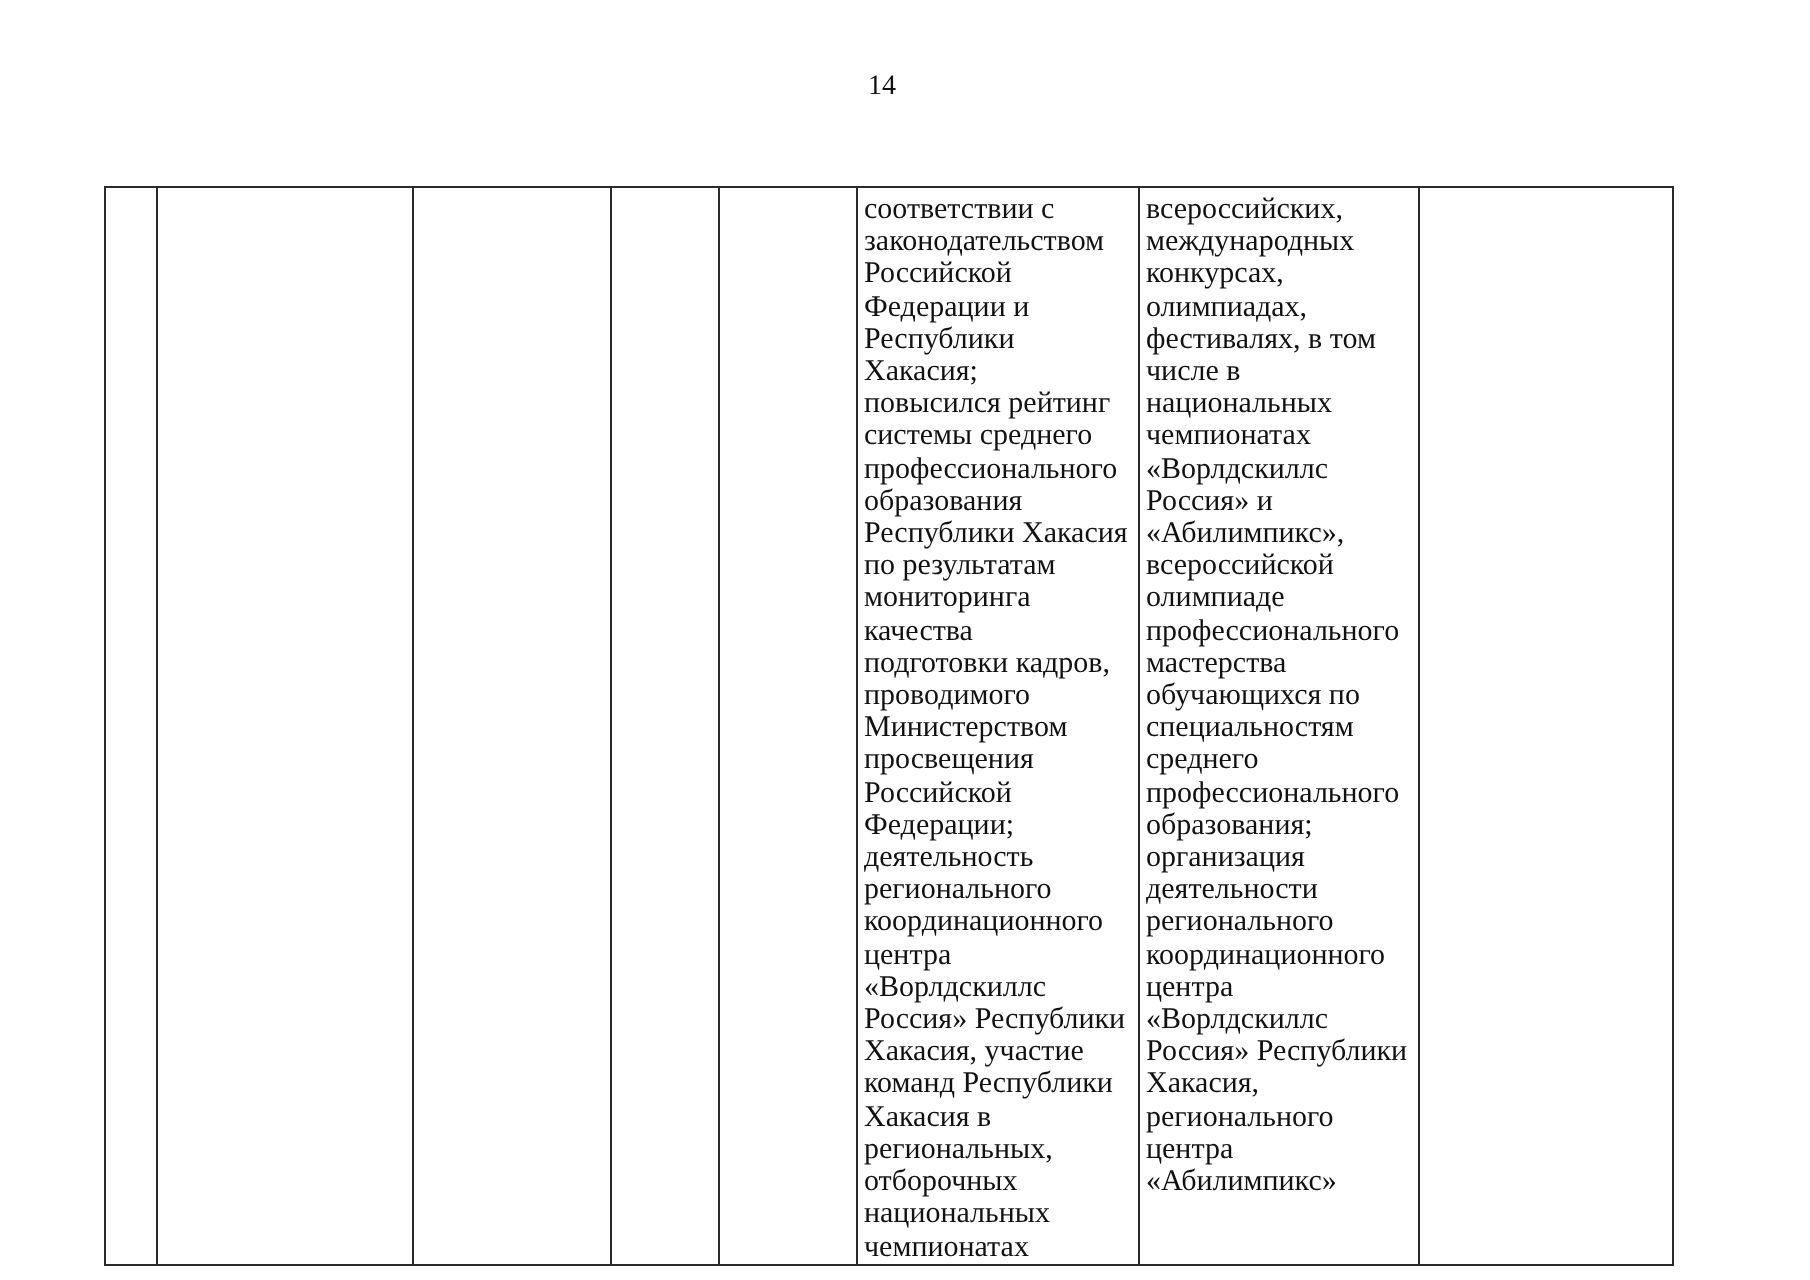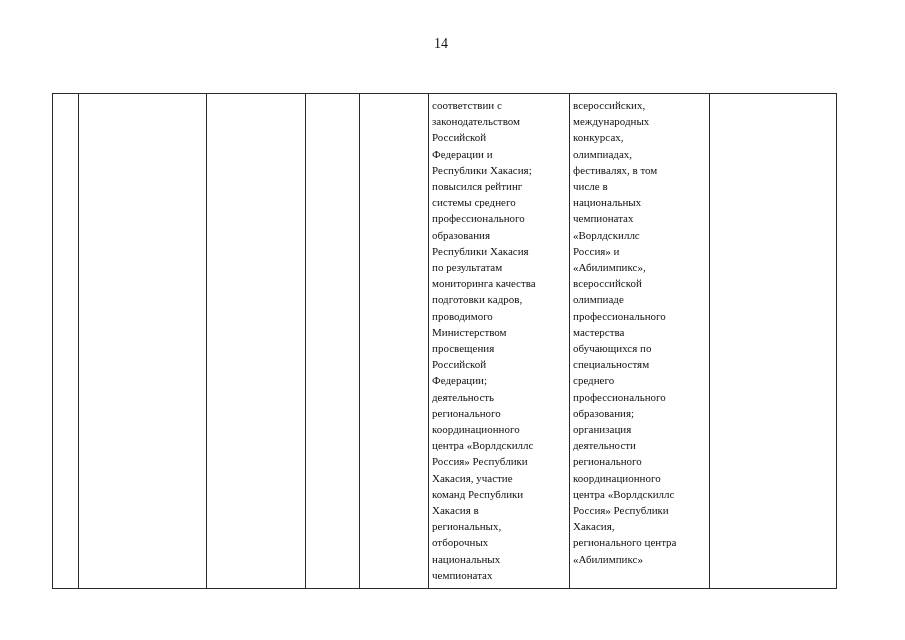--- a/index.html
+++ b/index.html
@@ -3,21 +3,21 @@
 <meta charset="utf-8">
 <style>
   html, body { margin: 0; padding: 0; background: #ffffff; }
   body { width: 905px; height: 640px; position: relative; overflow: hidden;
          font-family: "Liberation Serif", "DejaVu Serif", serif; color: #111; }
   .page-number { position: absolute; top: 36px; left: 0; width: 882px; text-align: center;
                  font-size: 14px; }
   table.doc-table { position: absolute; left: 52px; top: 93px; border-collapse: collapse;
                     table-layout: fixed; }
   table.doc-table td { border: 1.3px solid #2a2a2a; vertical-align: top; padding: 0; height: 494px; }
-  .cell-text { font-size: 11px; line-height: 16.2px; padding: 3px 3px 0 3px; white-space: pre-line; }
+  .cell-text { font-size: 15px; line-height: 16.2px; padding: 3px 3px 0 3px; white-space: pre-line; }
 </style>
 </head>
 <body>
 
 <div class="page-number">14</div>
 
 <table class="doc-table">
   <colgroup>
     <col style="width:26px">
       <col style="width:128px">

